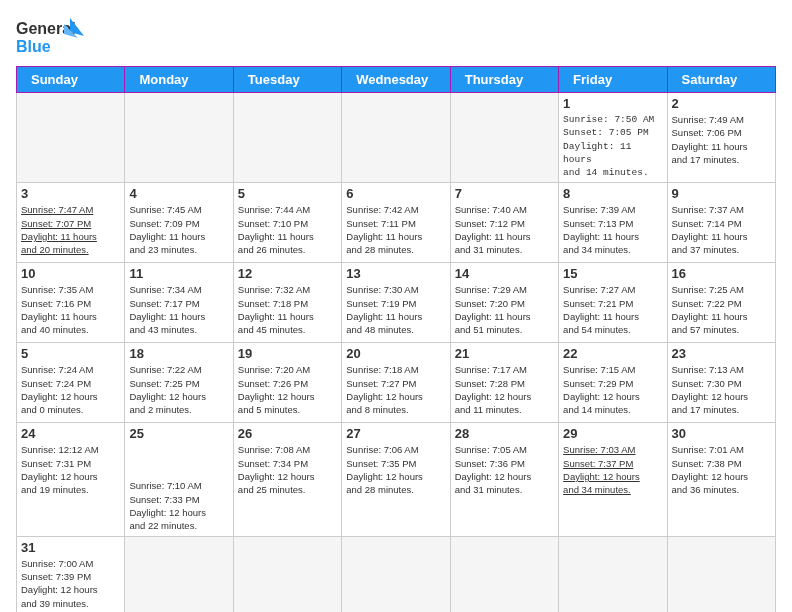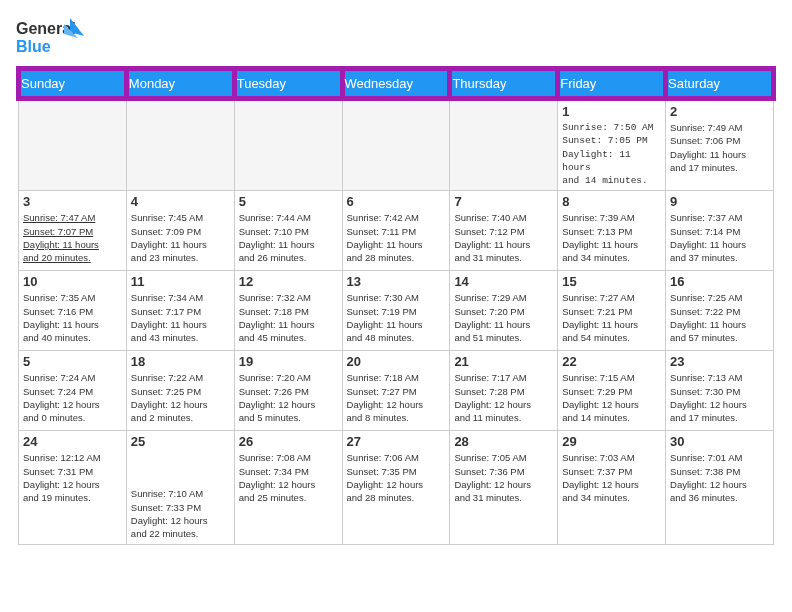--- a/index.html
+++ b/index.html
@@ -35,25 +35,25 @@
       color: #333;
     }
     table {
       width: 100%;
       border-collapse: collapse;
       table-layout: fixed;
     }
     .day-header {
       background: #2196F3;
       color: #fff;
-      font-weight: normal;
+      font-weight: bold;
       font-size: 13px;
-      padding: 5px 0;
+      padding: 5px 14px;
       text-align: left;
-      border: 5px solid #a21caf;
+      border: 1px solid #a21caf;
     }
     td {
       border: 1px solid #ccc;
       vertical-align: top;
       padding: 3px 4px;
       font-size: 10px;
       color: #333;
       height: 80px;
       background: #fff;
     }
@@ -311,27 +311,42 @@
         </td>
         <td>
           <span class="day-num">28</span>
           <div class="day-info" style="white-space: pre-wrap;">Sunrise: 7:05 AM
 Sunset: 7:36 PM
 Daylight: 12 hours
 and 31 minutes.</div>
         </td>
         <td>
           <span class="day-num">29</span>
-          <div class="day-info" style="white-space: pre-wrap;">Sunrise: 7:03 AM
+          <div class="day-info" style="white-space: pre-wrap; text-decoration: underline;">Sunrise: 7:03 AM
 Sunset: 7:37 PM
 Daylight: 12 hours
 and 34 minutes.</div>
         </td>
         <td>
           <span class="day-num">30</span>
           <div class="day-info" style="white-space: pre-wrap;">Sunrise: 7:01 AM
 Sunset: 7:38 PM
 Daylight: 12 hours
 and 36 minutes.</div>
         </td>
+      </tr>
+      <tr>
+        <td class="last-row">
+          <span class="day-num">31</span>
+          <div class="day-info" style="white-space: pre-wrap;">Sunrise: 7:00 AM
+Sunset: 7:39 PM
+Daylight: 12 hours
+and 39 minutes.</div>
+        </td>
+        <td class="empty last-row"></td>
+        <td class="empty last-row"></td>
+        <td class="empty last-row"></td>
+        <td class="empty last-row"></td>
+        <td class="empty last-row"></td>
+        <td class="empty last-row"></td>
       </tr>
     </tbody>
 </table>
 
 </body></html>

